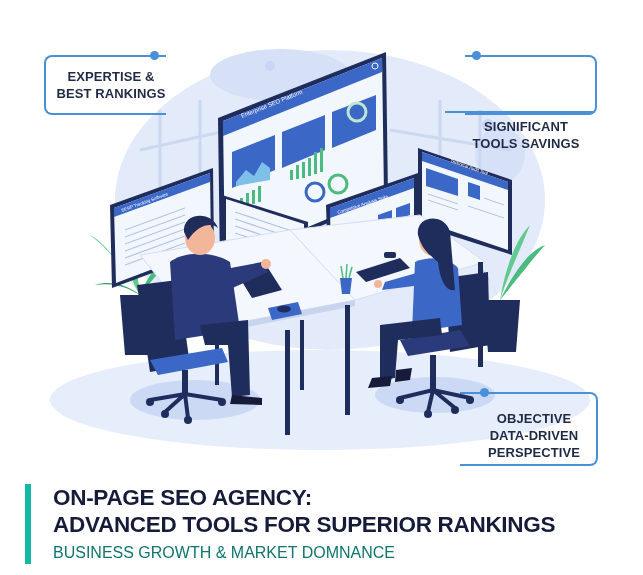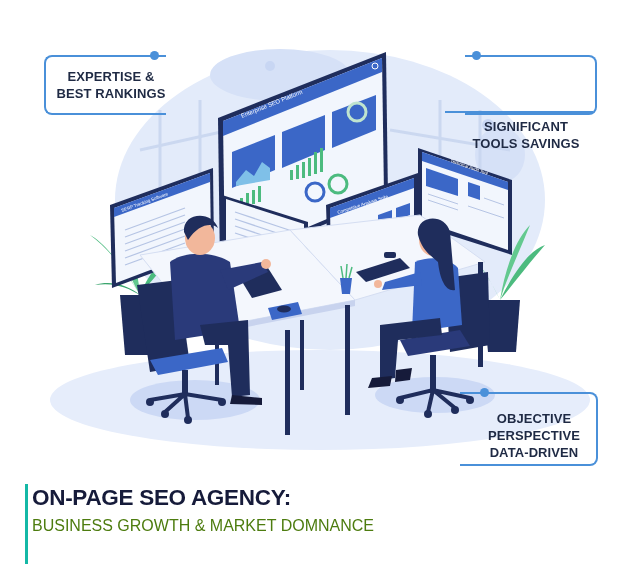--- a/index.html
+++ b/index.html
@@ -10,23 +10,23 @@
   .c1{left:44px;top:55px;width:120px;height:56px;border:2px solid #4a90d9;border-right:none;border-radius:8px 0 0 8px;}
   .c1 .txt{position:absolute;left:6px;top:11px;width:118px;}
   .c1 .dot{position:absolute;left:104px;top:-6px;width:9px;height:9px;border-radius:50%;background:#4a90d9;}
   .c2{left:465px;top:55px;width:130px;height:56px;border:2px solid #4a90d9;border-left:none;border-radius:0 8px 8px 0;}
   .c2 .txt{position:absolute;left:-4px;top:21px;width:130px;margin-top:40px;}
   .c2 .dot{position:absolute;left:7px;top:-6px;width:9px;height:9px;border-radius:50%;background:#4a90d9;}
   .c2 .botline{position:absolute;left:-20px;top:54px;width:148px;height:2px;background:#4a90d9;}
   .c3{left:460px;top:392px;width:136px;height:70px;border:2px solid #4a90d9;border-left:none;border-radius:0 8px 8px 0;}
   .c3 .txt{position:absolute;left:16px;top:16px;width:116px;}
   .c3 .dot{position:absolute;left:20px;top:-6px;width:9px;height:9px;border-radius:50%;background:#4a90d9;}
-  .title-block{position:absolute;left:25px;top:484px;border-left:3px solid #14b8a6;padding-left:4px;height:80px;}
+  .title-block{position:absolute;left:25px;top:484px;border-left:6px solid #14b8a6;padding-left:22px;height:80px;}
   .t1,.t2{color:#161b3a;font-weight:bold;font-size:22.5px;line-height:27px;letter-spacing:-0.3px;white-space:nowrap;}
-  .t3{color:#4d7c0f;font-size:16px;line-height:24px;margin-top:3px;white-space:nowrap;}
+  .t3{color:#0f766e;font-size:16px;line-height:24px;margin-top:3px;white-space:nowrap;}
   .screen-text{font-family:"Liberation Sans",sans-serif;}
 </style>
 </head>
 <body>
 
 <div class="scene">
   <svg width="643" height="470" viewBox="0 0 643 470" xmlns="http://www.w3.org/2000/svg">
 
     <g>
       <ellipse cx="330" cy="200" rx="215" ry="150" fill="#e3ebfa"></ellipse>
@@ -223,21 +223,22 @@
   <div class="txt">
     <span class="line">SIGNIFICANT</span>
     <span class="line">TOOLS SAVINGS</span>
   </div>
 </div>
 
 <div class="callout c3">
   <span class="dot"></span>
   <div class="txt">
     <span class="line">OBJECTIVE</span>
+    <span class="line">DATA-DRIVEN</span>
     <span class="line">PERSPECTIVE</span>
-    <span class="line">DATA-DRIVEN</span>
   </div>
 </div>
 
 <div class="title-block">
   <div class="t1">ON-PAGE SEO AGENCY:</div>
+  <div class="t2">ADVANCED TOOLS FOR SUPERIOR RANKINGS</div>
   <div class="t3">BUSINESS GROWTH &amp; MARKET DOMNANCE</div>
 </div>
 
 </body></html>

